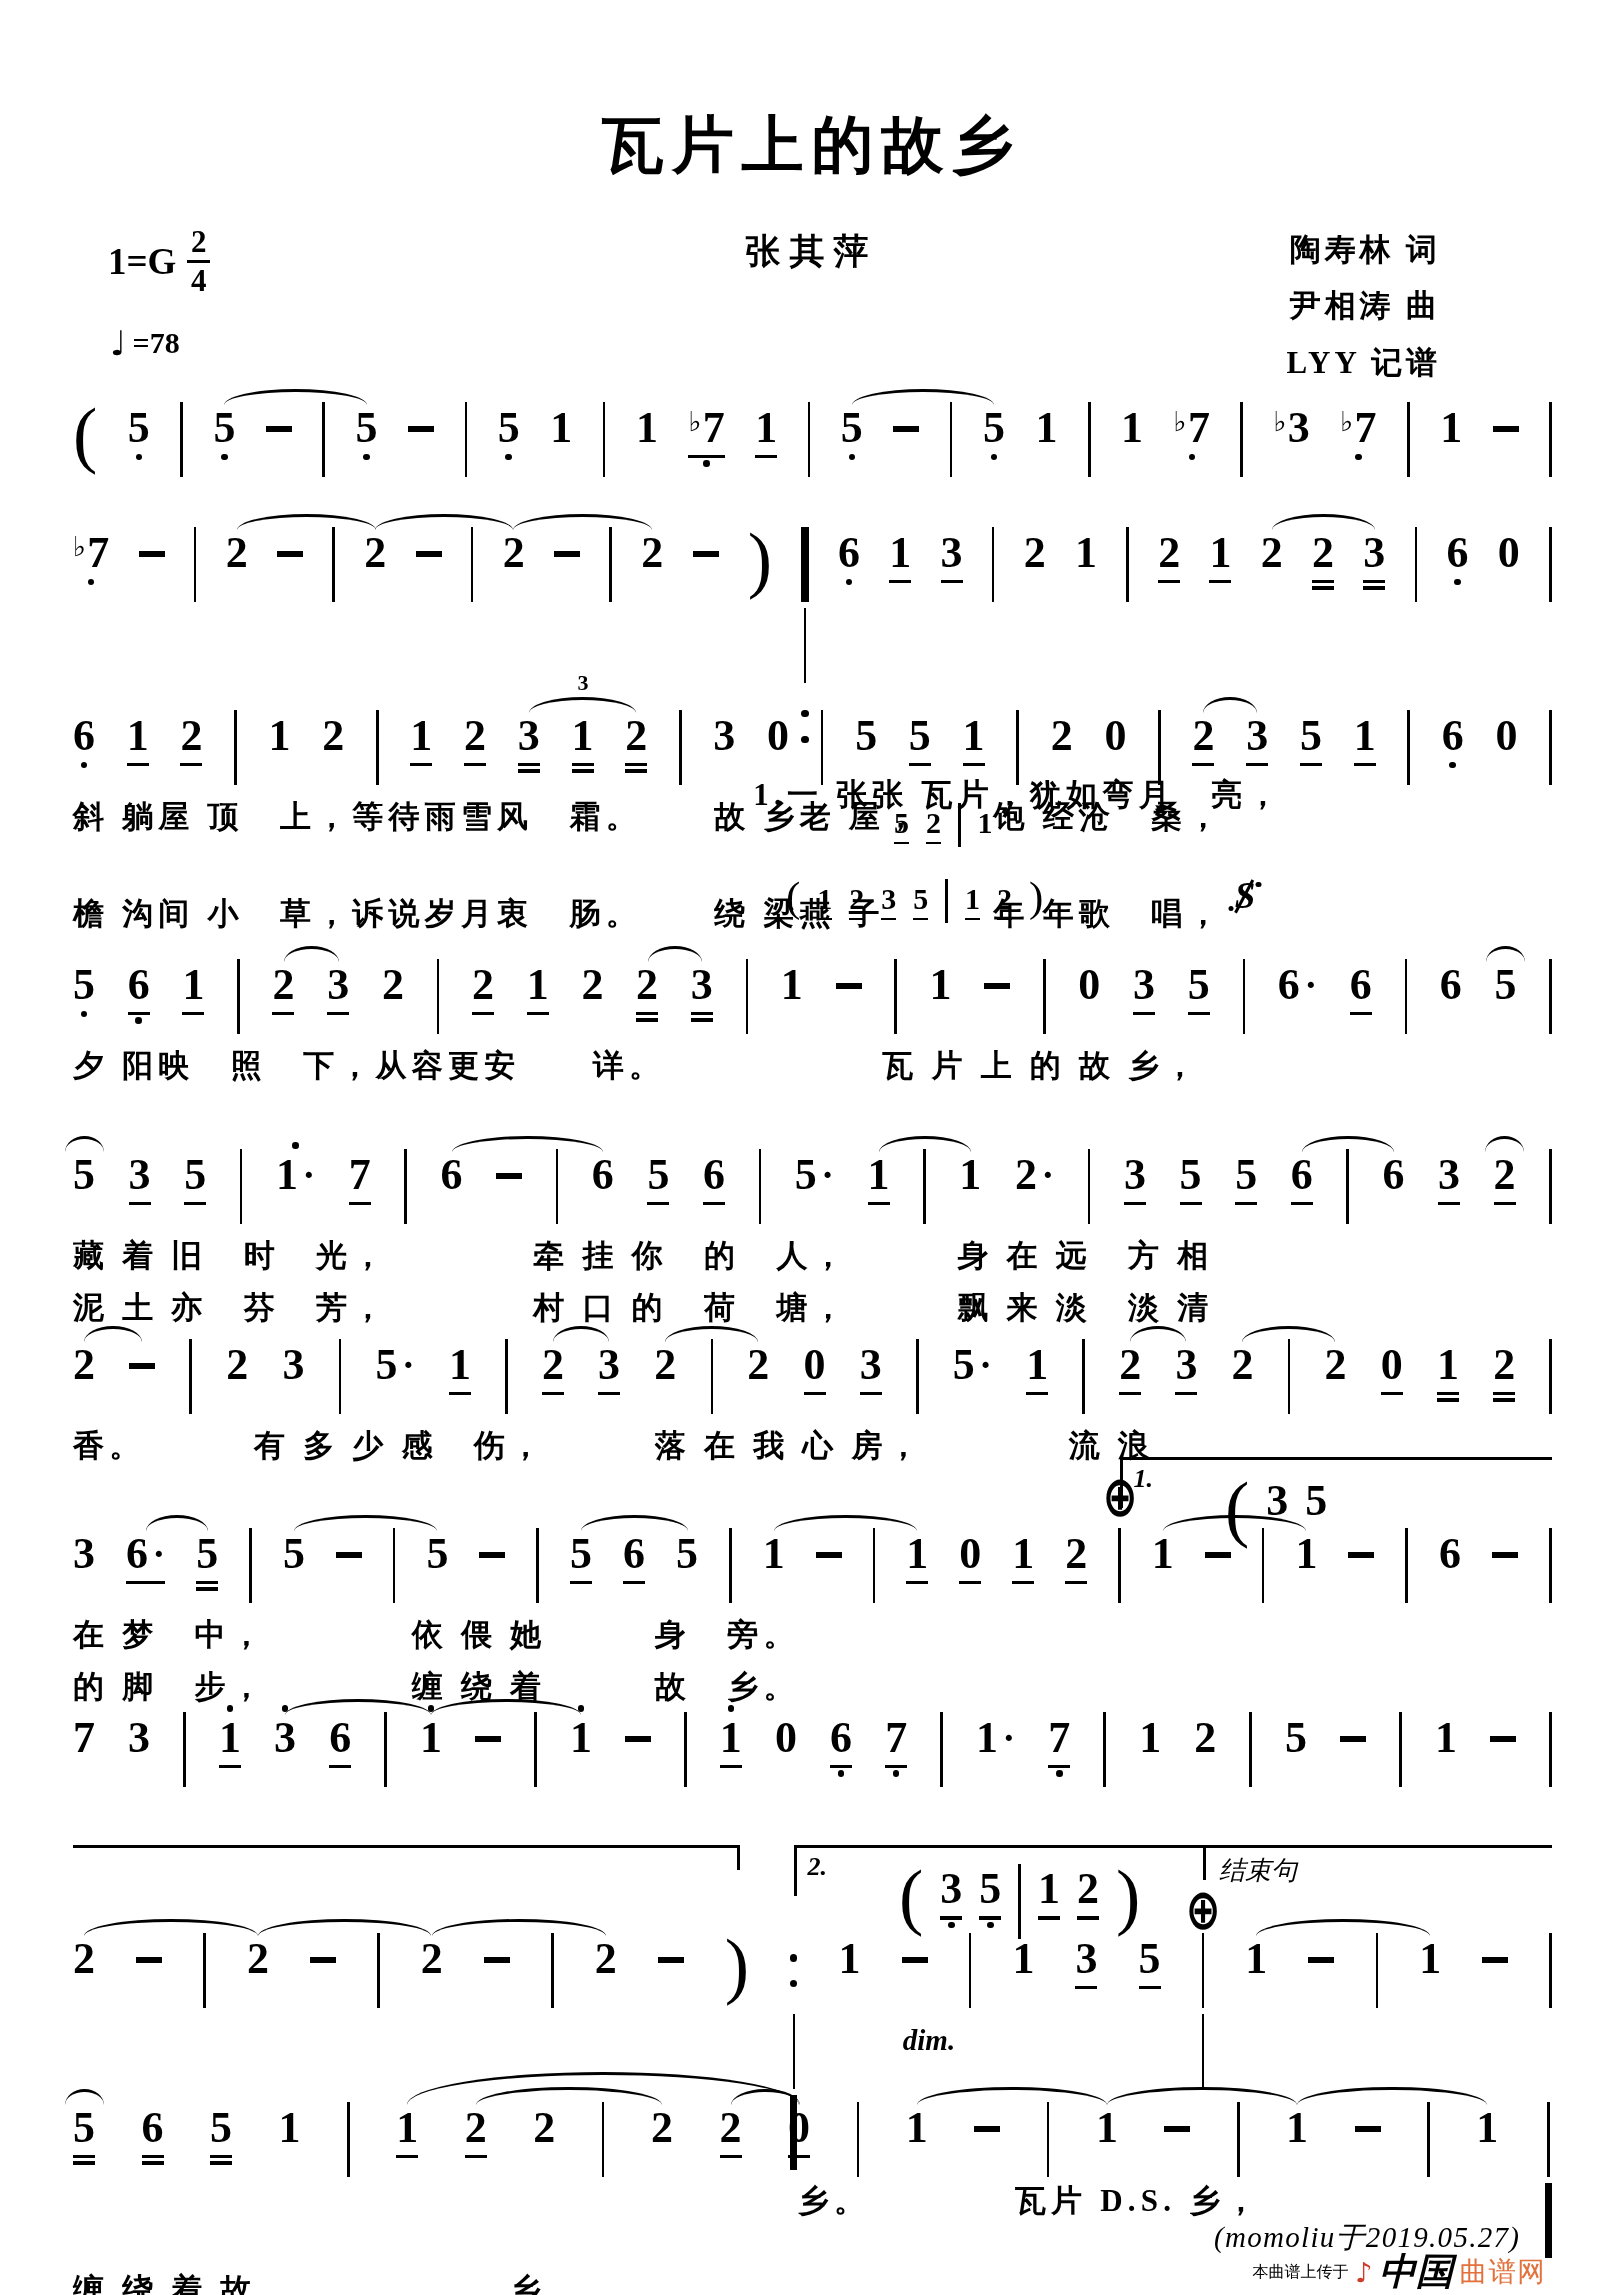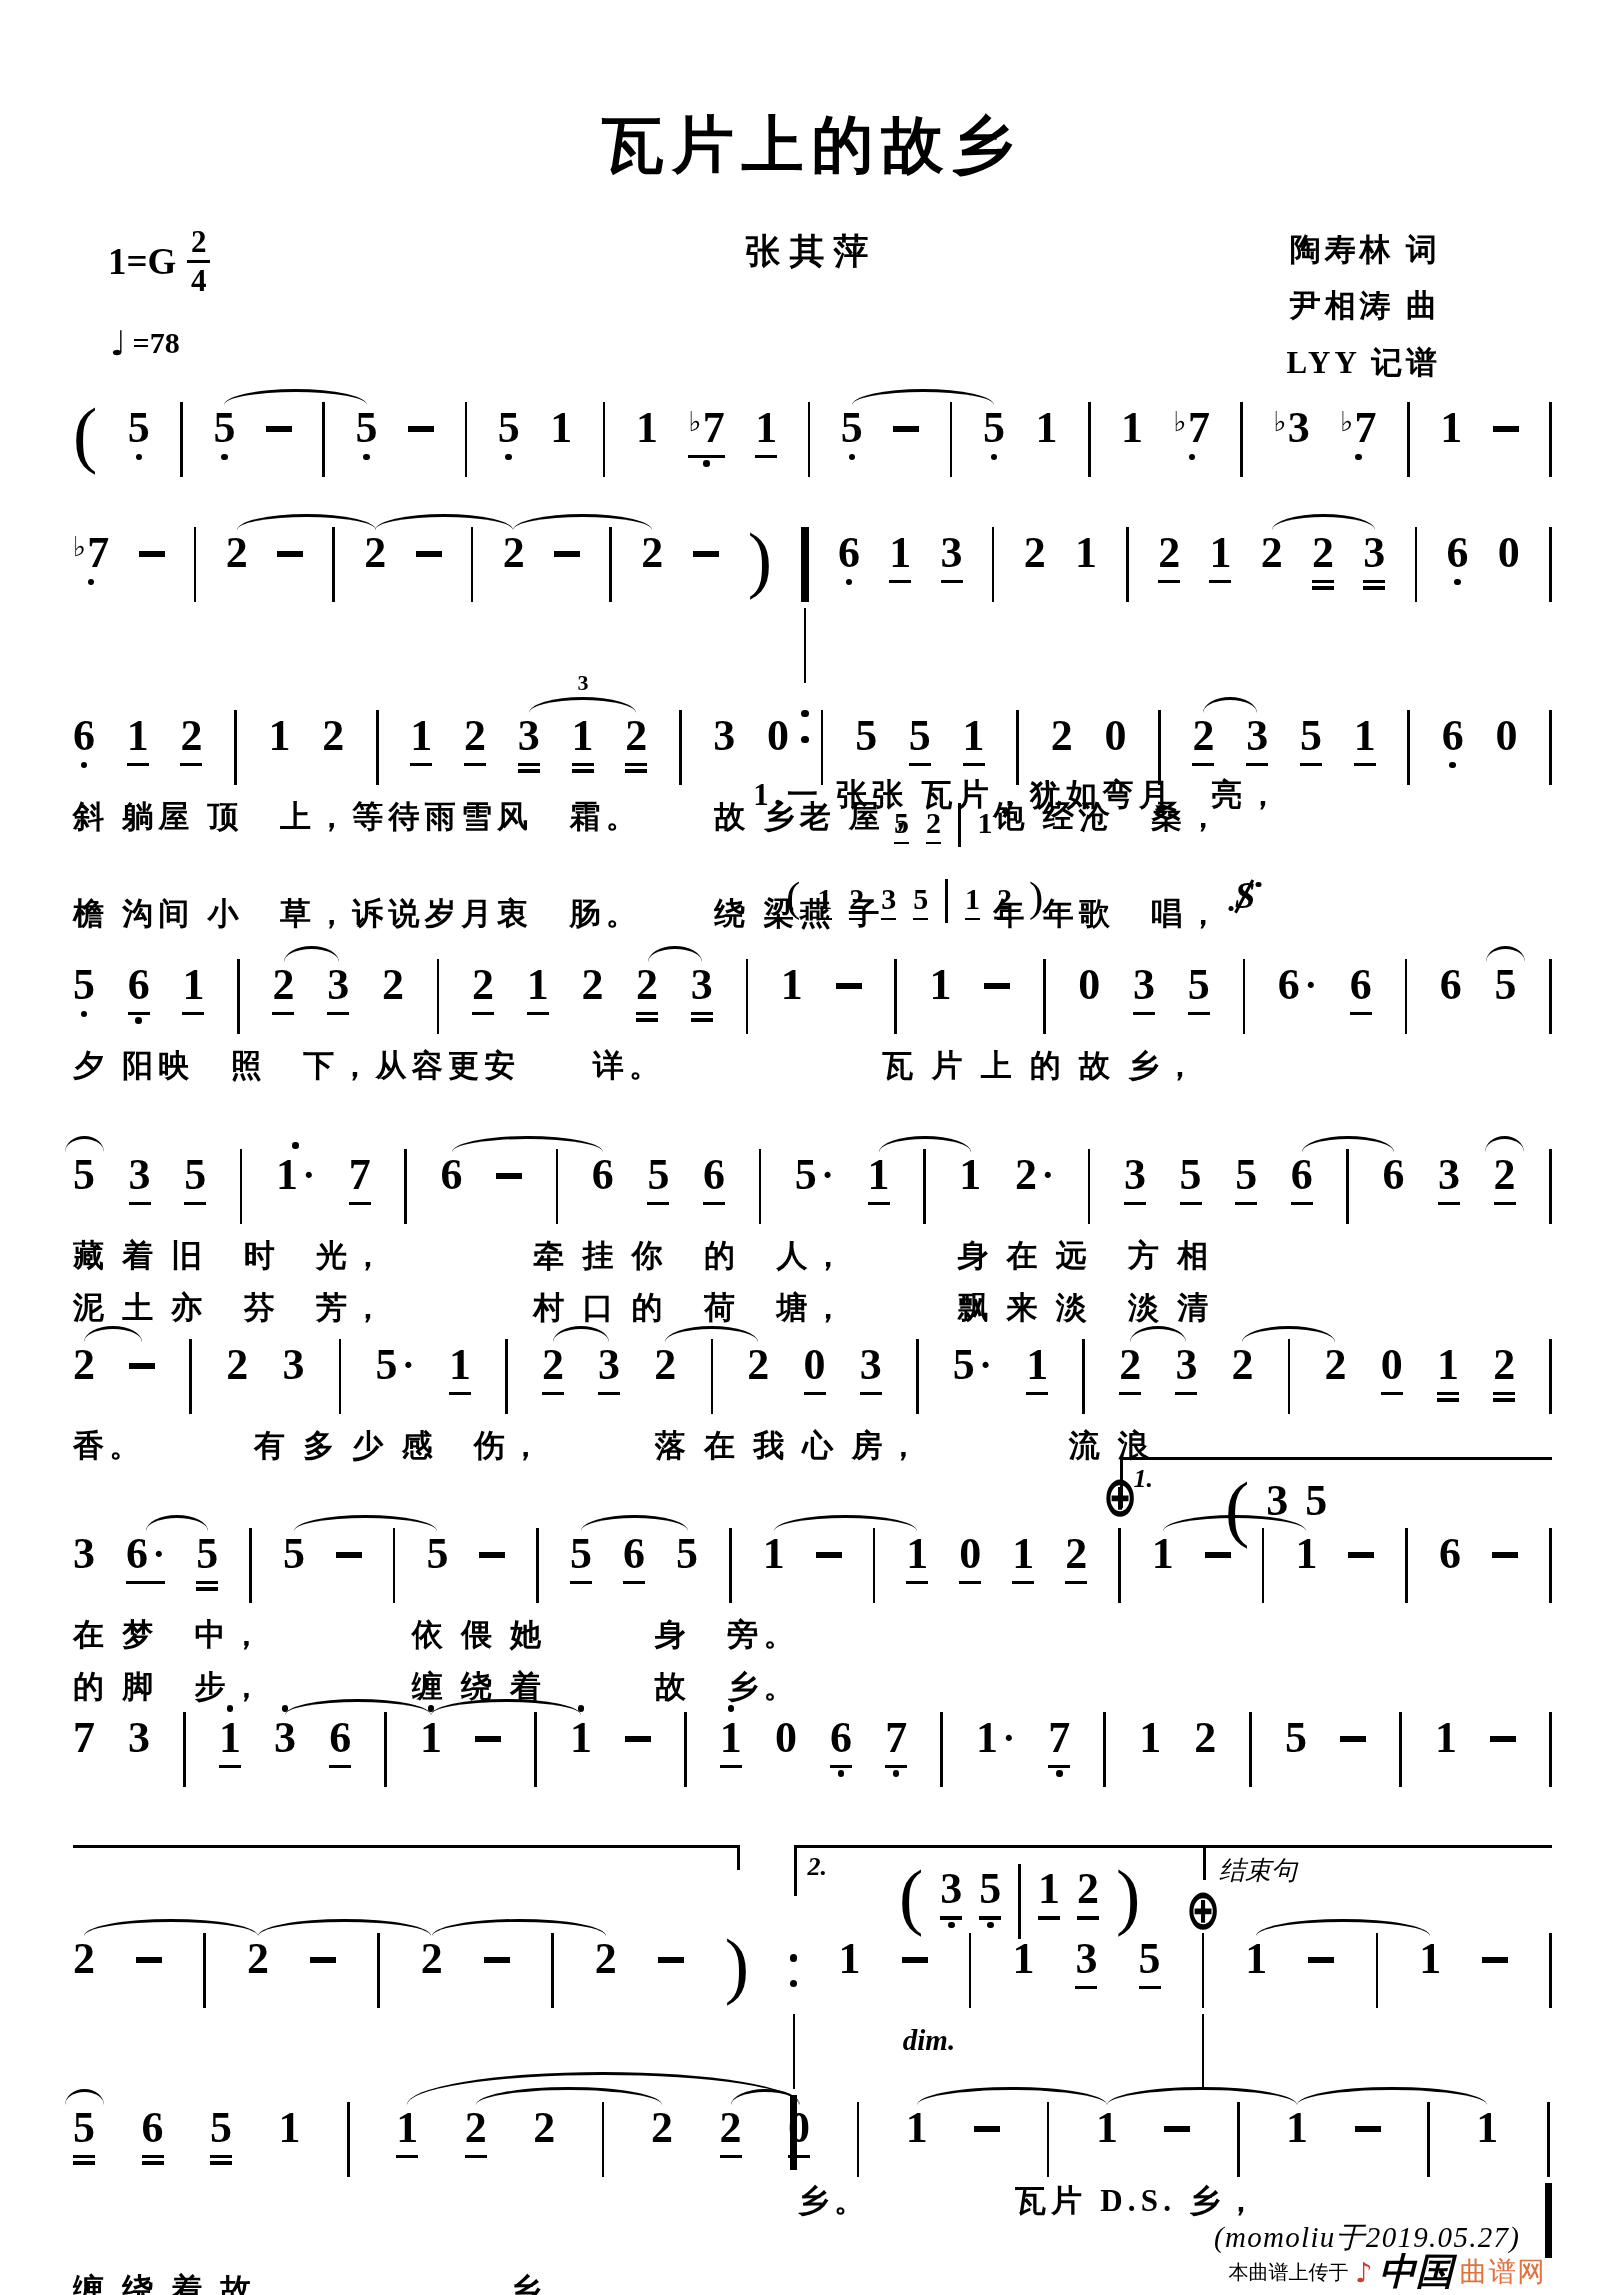--- a/index.html
+++ b/index.html
@@ -70,21 +70,21 @@
   .cue .paren{font-size:43px;margin-top:1.3px}
 
   .lyric-row{font-size:31px;letter-spacing:5.2px;white-space:pre;margin-top:10.5px;font-weight:600}
   #s2 .lyric-row{padding-left:46%}
   #s3 .l2{margin-top:55px}
   #s9 .lyric-row{padding-left:49%}
 
   .signature{position:absolute;top:2218px;left:1214px;font-size:29px;font-style:italic;letter-spacing:1.3px}
 
   .footer{position:absolute;top:2247px;right:77px;display:flex;align-items:center;gap:6.5px}
-  .footer .uptext{font-size:20px;font-family:"Liberation Sans","DejaVu Sans",sans-serif}
+  .footer .uptext{font-size:16px;font-family:"Liberation Sans","DejaVu Sans",sans-serif}
   .footer .note-ic{font-size:27.5px;font-weight:bold;font-family:"DejaVu Sans",sans-serif}
   .footer .cn{font-size:37px;font-weight:bold;font-style:italic}
   .footer .site{font-size:27.5px;font-weight:normal;letter-spacing:1.3px}
 </style>
 </head>
 <body data-interactable="false">
 
 <div class="title" data-interactable="false">瓦片上的故乡</div>
 <div class="subtitle" data-interactable="false">张其萍</div>
 

